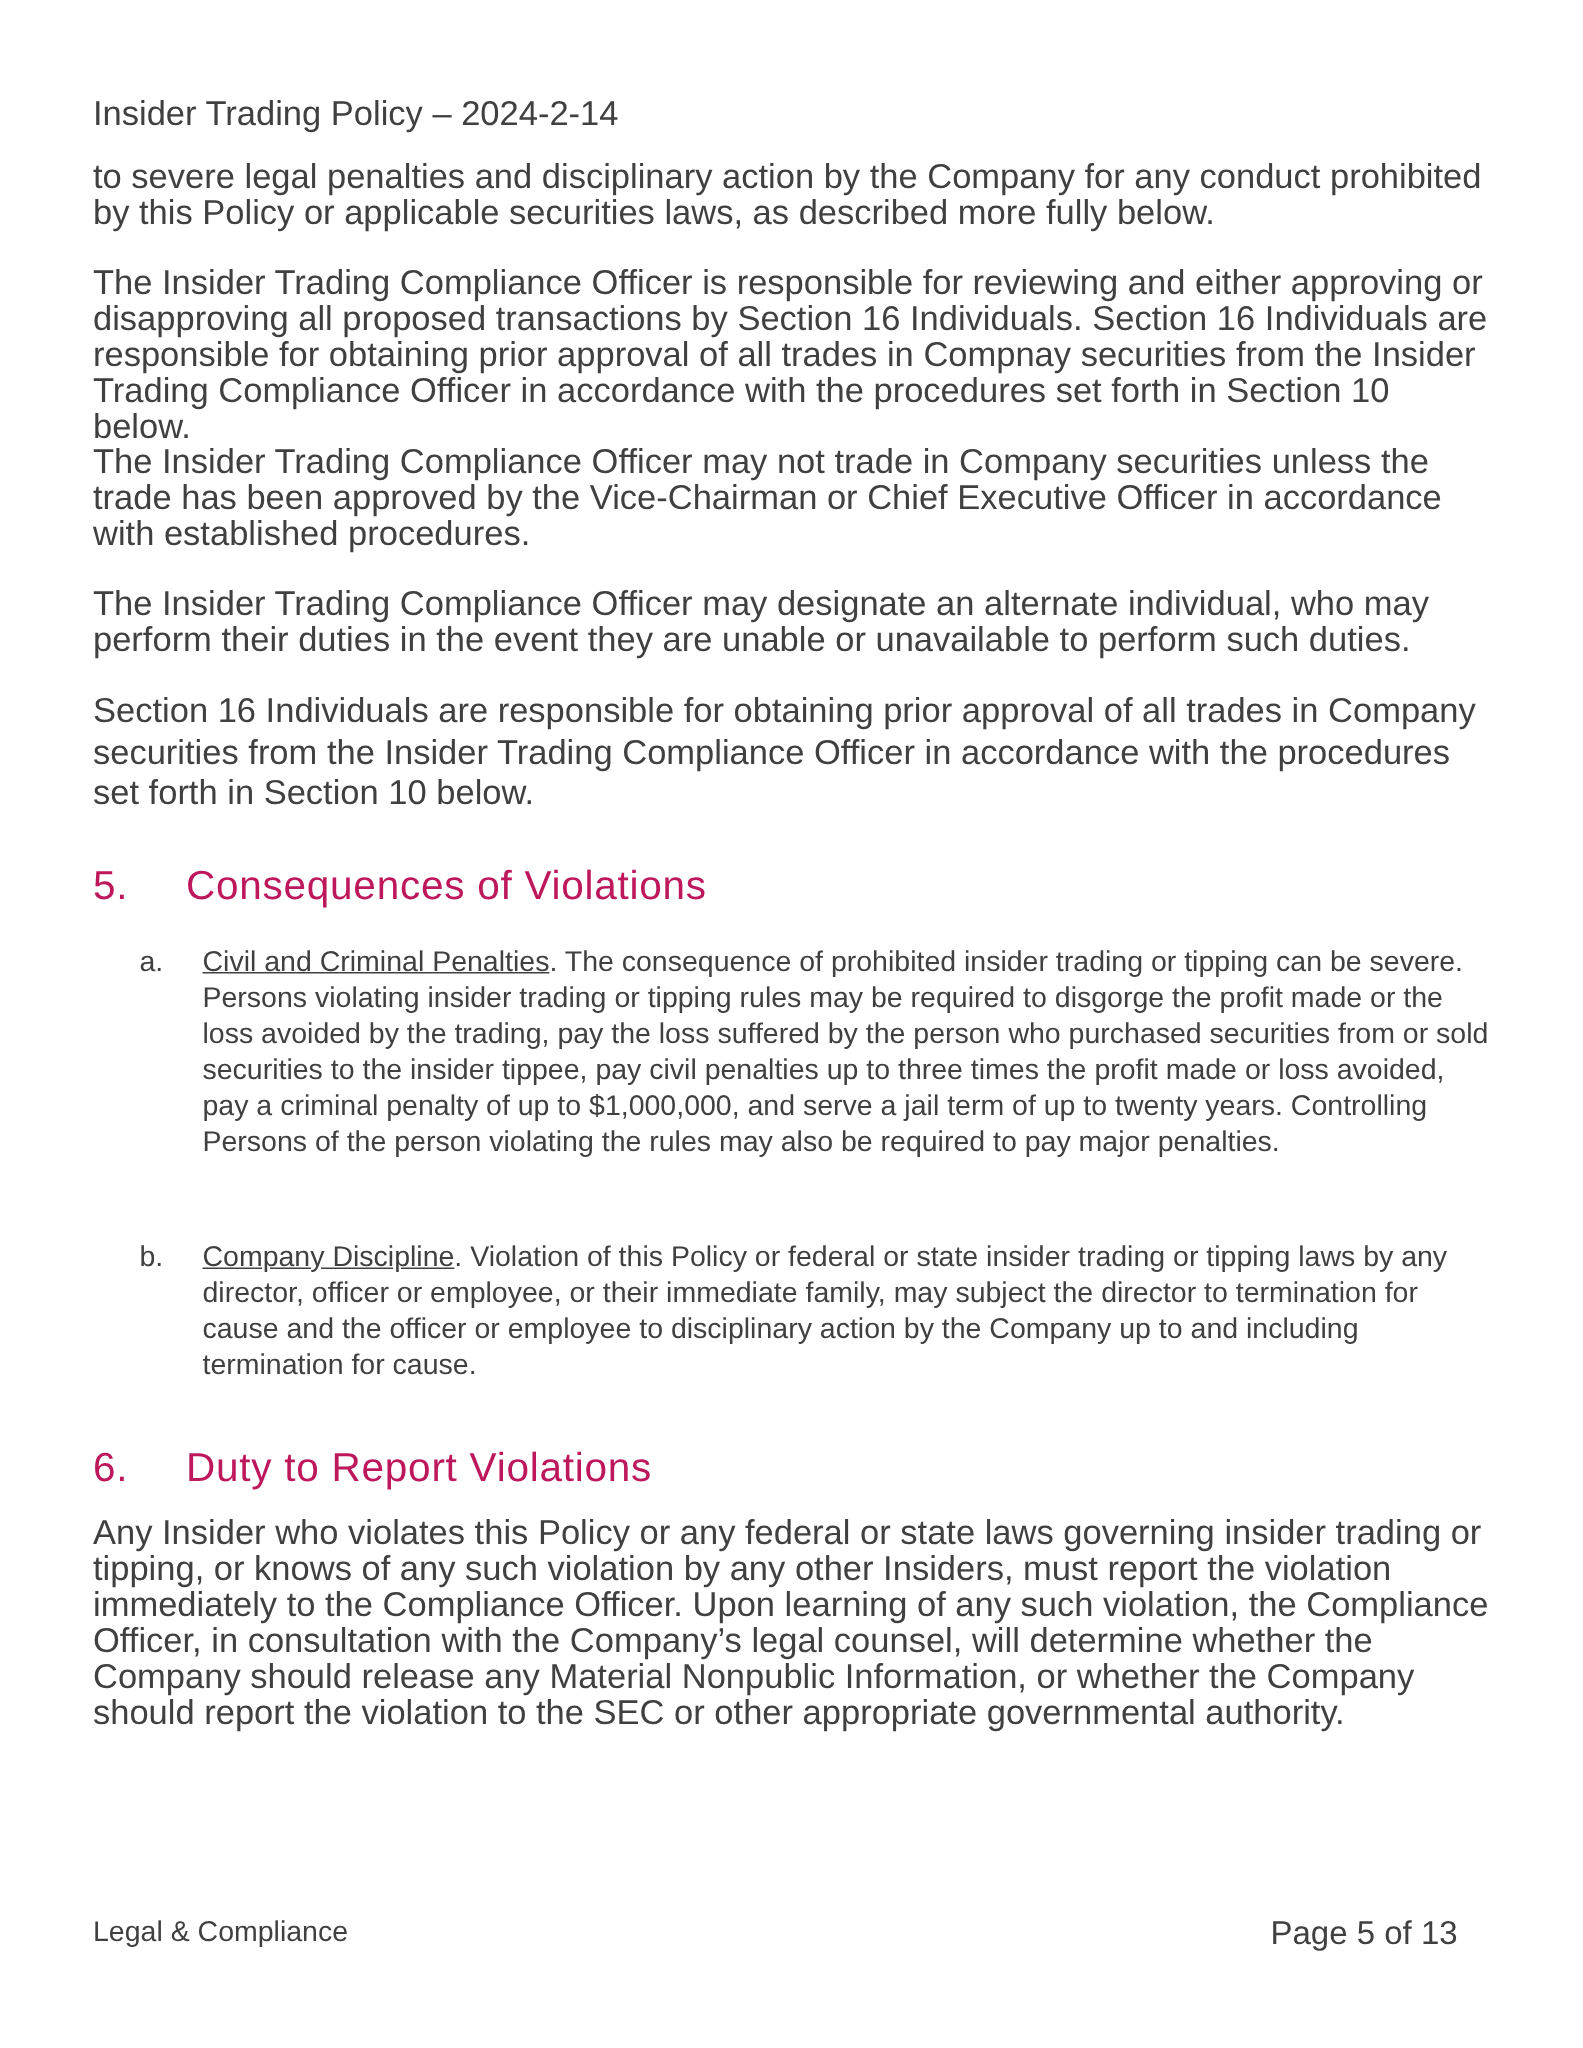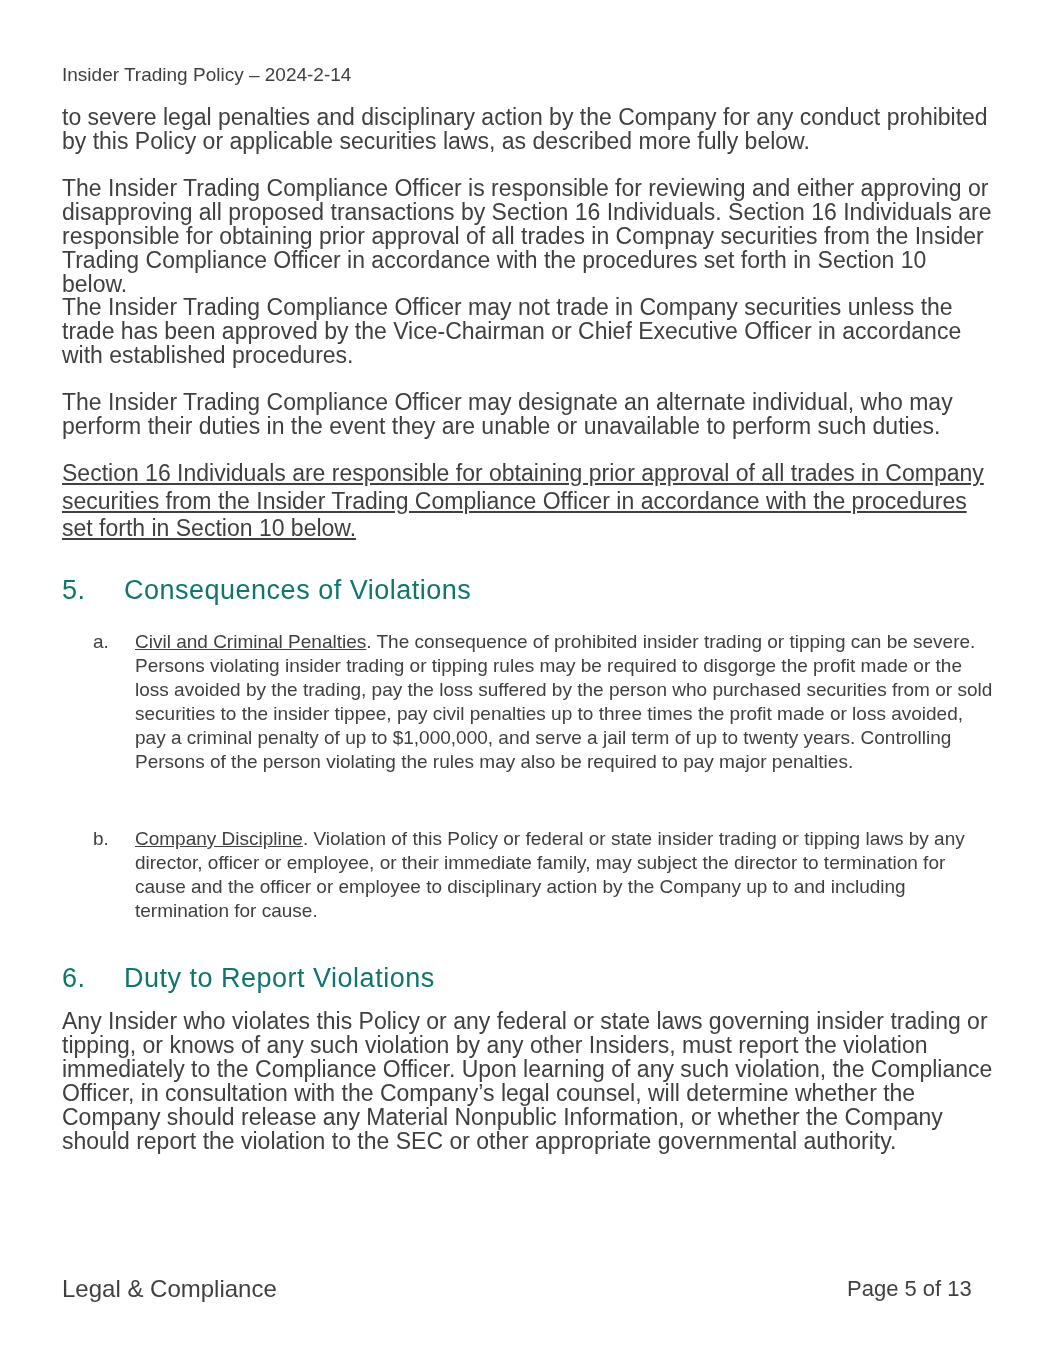--- a/index.html
+++ b/index.html
@@ -3,34 +3,34 @@
   <meta charset="utf-8">
   <style>
     html, body { margin: 0; padding: 0; background: #ffffff; }
     body {
       width: 1055px; height: 1365px; position: relative; overflow: hidden;
       font-family: "Liberation Sans", sans-serif;
       color: #404040;
     }
     .header {
       position: absolute; left: 62px; top: 63px;
-      font-size: 19px; line-height: 24px; color: #404040;
+      font-size: 23px; line-height: 24px; color: #404040;
     }
     .p { position: absolute; left: 62px; width: 935px; font-size: 23px; line-height: 24px; margin: 0; }
-    .p.loose { line-height: 27.5px; text-decoration: underline; }
+    .p.loose { line-height: 27.5px; }
     .heading {
       position: absolute; left: 62px; font-size: 27px; line-height: 32px;
-      color: #0f766e; letter-spacing: 0.5px; margin: 0; font-weight: normal;
+      color: #be185d; letter-spacing: 0.5px; margin: 0; font-weight: normal;
     }
     .heading .num { display: inline-block; width: 62px; }
     .item { position: absolute; left: 93px; width: 905px; font-size: 19px; line-height: 24px; }
     .item .marker { position: absolute; left: 0; top: 0; width: 31px; }
     .item .content { margin-left: 42px; }
     .u { text-decoration: underline; }
-    .footer-left { position: absolute; left: 62px; top: 1277px; font-size: 24px; line-height: 24px; }
+    .footer-left { position: absolute; left: 62px; top: 1277px; font-size: 19px; line-height: 24px; }
     .footer-right { position: absolute; left: 847px; top: 1277px; font-size: 22px; line-height: 24px; }
   </style>
 </head>
 <body>
 
 <div class="header">Insider Trading Policy – 2024-2-14</div>
 
 <p class="p" style="top:105px">to severe legal penalties and disciplinary action by the Company for any conduct prohibited by this Policy or applicable securities laws, as described more fully below.</p>
 <p class="p" style="top:176px">The Insider Trading Compliance Officer is responsible for reviewing and either approving or disapproving all proposed transactions by Section 16 Individuals. Section 16 Individuals are responsible for obtaining prior approval of all trades in Compnay securities from the Insider Trading Compliance Officer in accordance with the procedures set forth in Section 10 below.</p>
 <p class="p" style="top:295px">The Insider Trading Compliance Officer may not trade in Company securities unless the trade has been approved by the Vice-Chairman or Chief Executive Officer in accordance with established procedures.</p>

